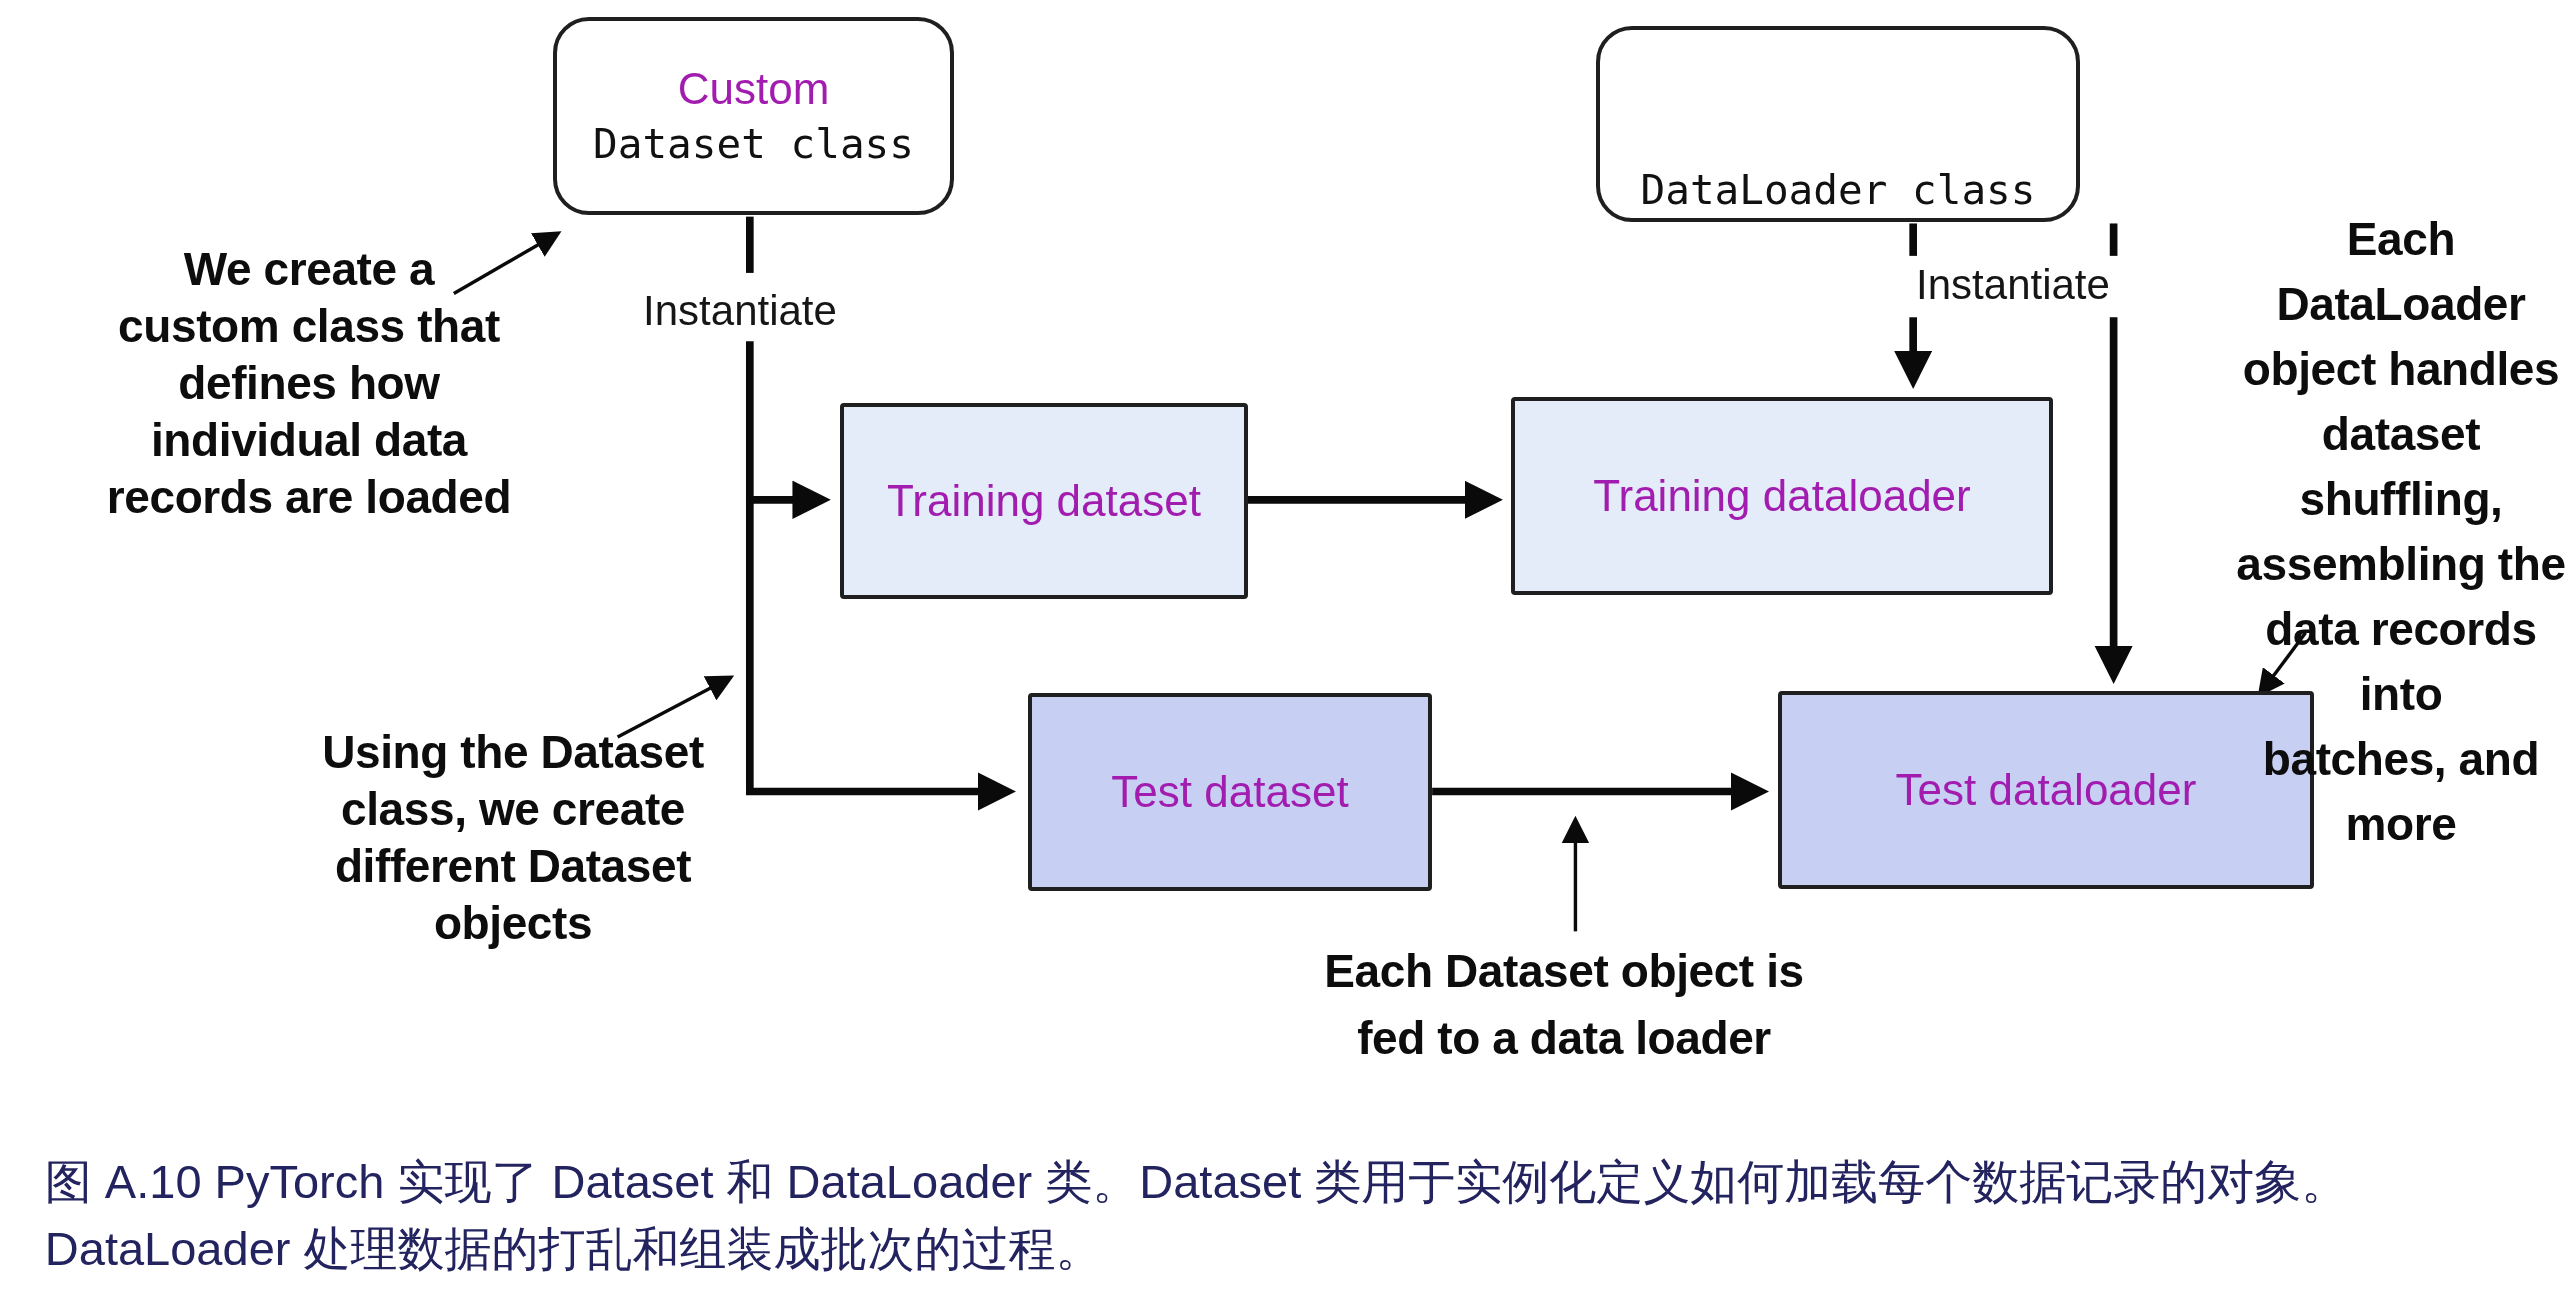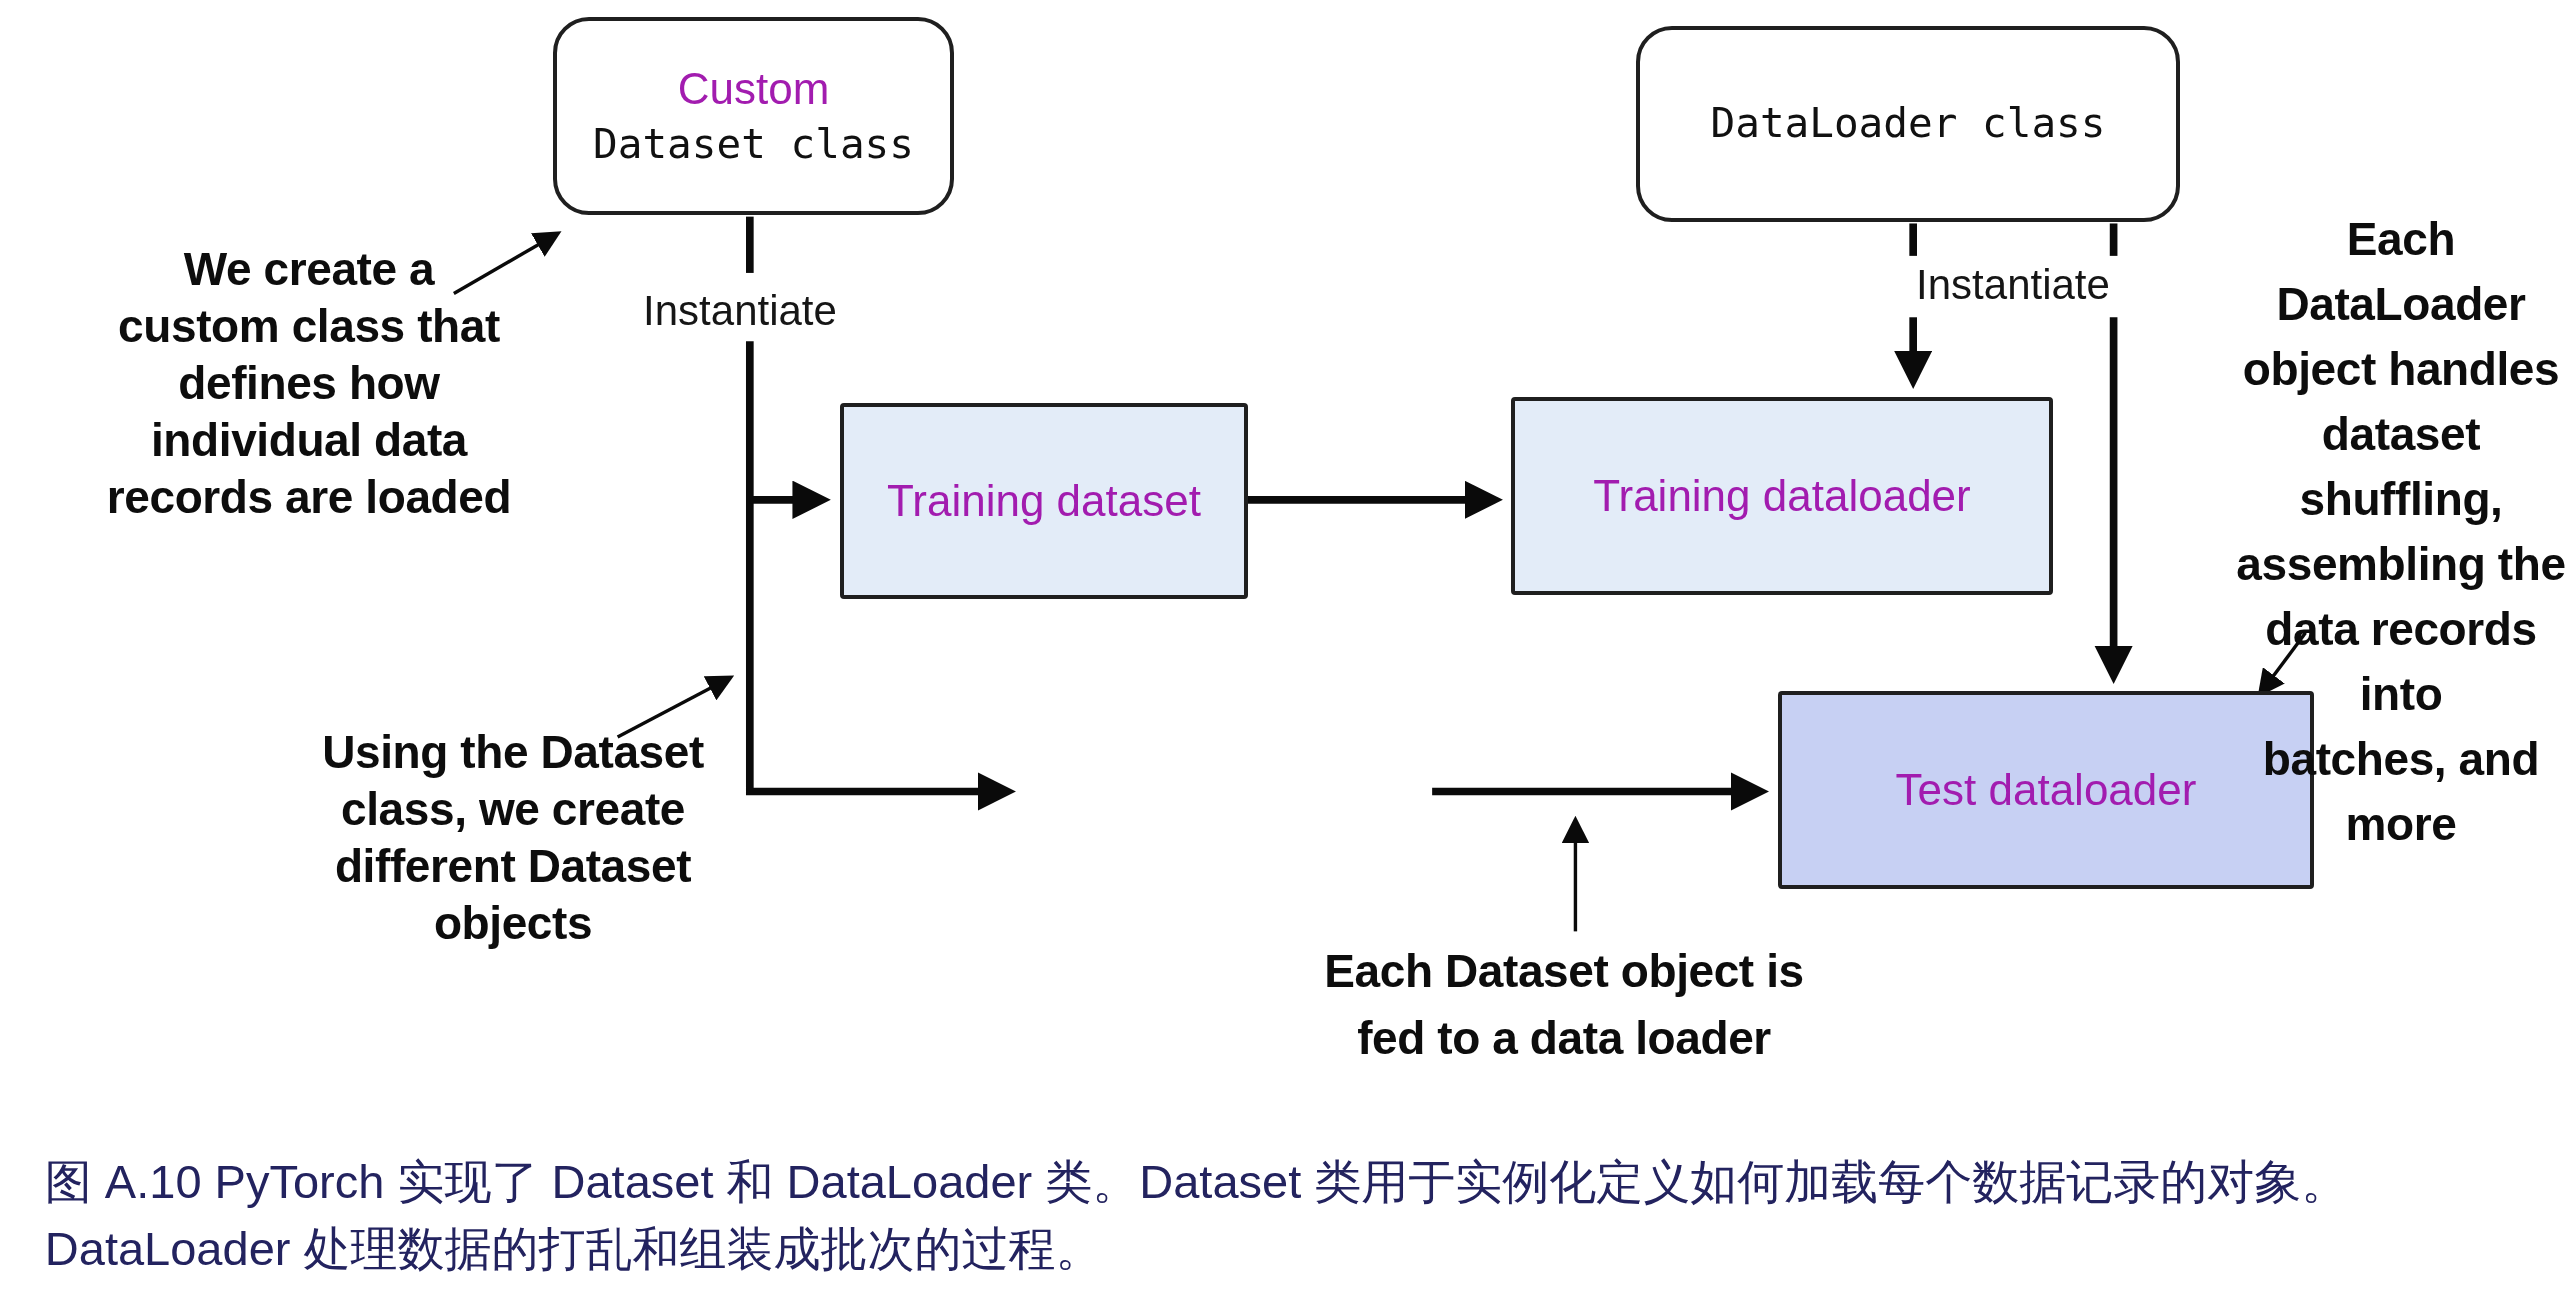--- a/index.html
+++ b/index.html
@@ -75,32 +75,35 @@
       <path d="M1847 1092 L1847 982" marker-end="url(#head-thin)"></path>
       <path d="M2703 742 L2662 797" marker-end="url(#head-thin)"></path>
     </g>
   </svg>
 
   <div class="box class-box" style="left:553px; top:17px; width:401px; height:198px;">
     <div class="label-sans">Custom</div>
     <div class="label-mono">Dataset class</div>
   </div>
 
-  <div class="box class-box" style="left:1636px; top:25.6px; width:544px; height:196px;">
+  <div class="box class-box" style="left:1596px; top:25.6px; width:484px; height:196px;justify-content:flex-end;">
     <div class="label-mono">DataLoader class</div>
   </div>
 
   <div class="box data-box fill-training" style="left:840px; top:403px; width:408px; height:196px;">
     <div class="label-sans">Training dataset</div>
   </div>
 
   <div class="box data-box fill-training" style="left:1511px; top:397px; width:542px; height:198px;">
     <div class="label-sans">Training dataloader</div>
   </div>
 
+  <div class="box data-box fill-test" style="left:1028px; top:693px; width:404px; height:198px;">
+    <div class="label-sans">Test dataset</div>
+  </div>
 
   <div class="box data-box fill-test" style="left:1778px; top:691px; width:536px; height:198px;">
     <div class="label-sans">Test dataloader</div>
   </div>
 
   <div class="edge-label" style="left:740px; top:311px;">Instantiate</div>
 
   <div class="edge-label" style="left:2013px; top:285px;">Instantiate</div>
 
   <div class="note" style="left:309px; top:241px; width:478px;">We create a

